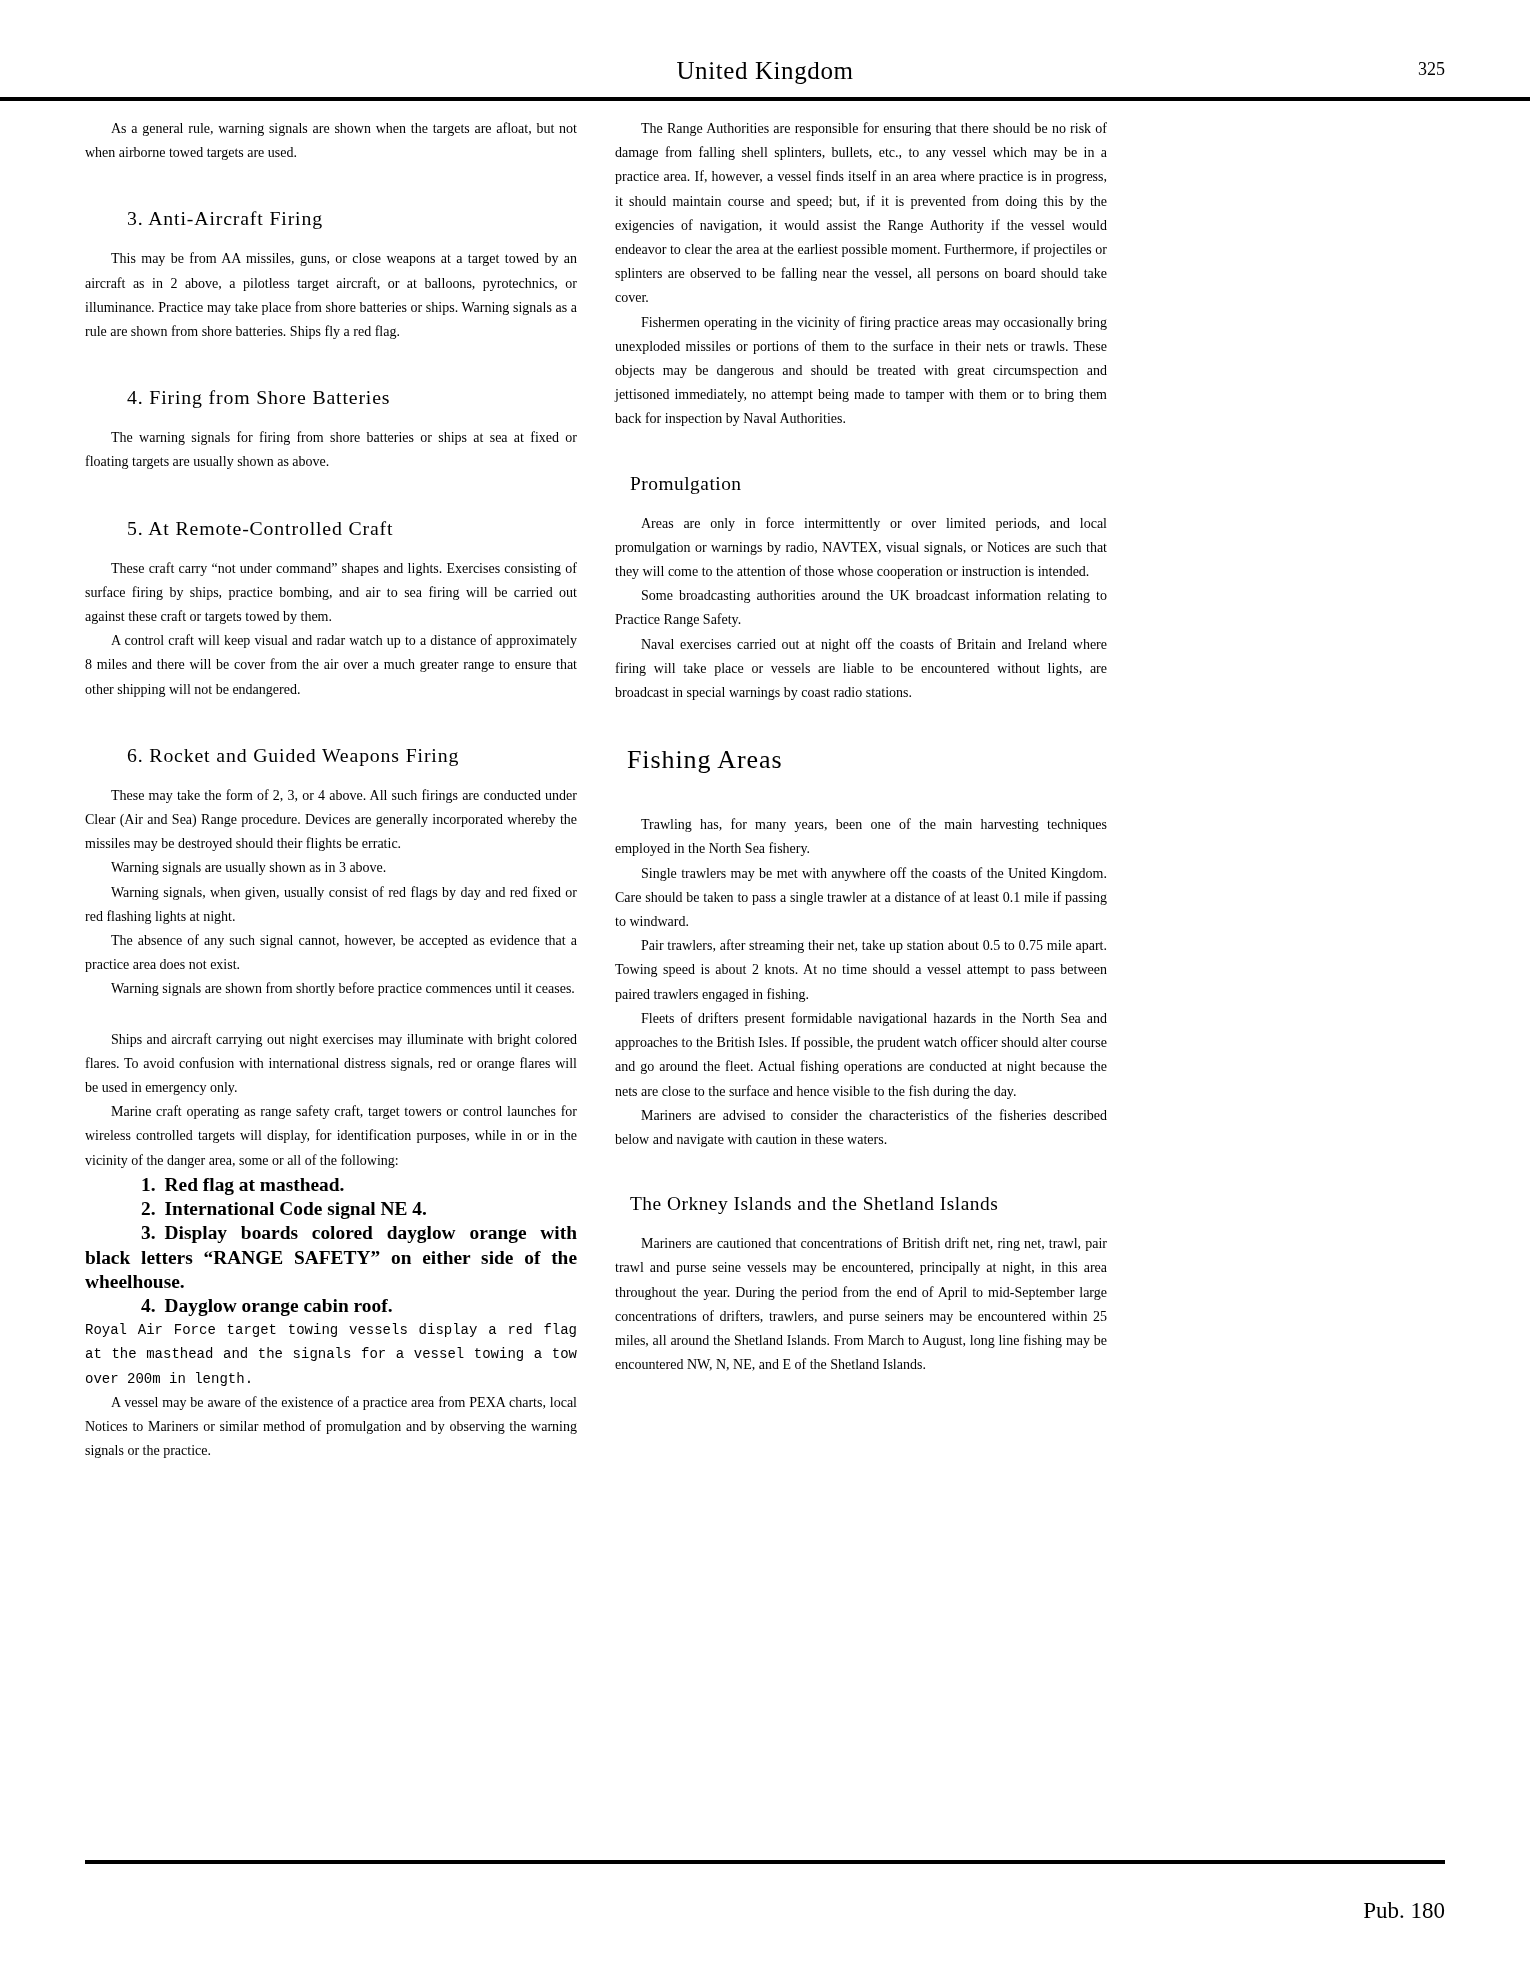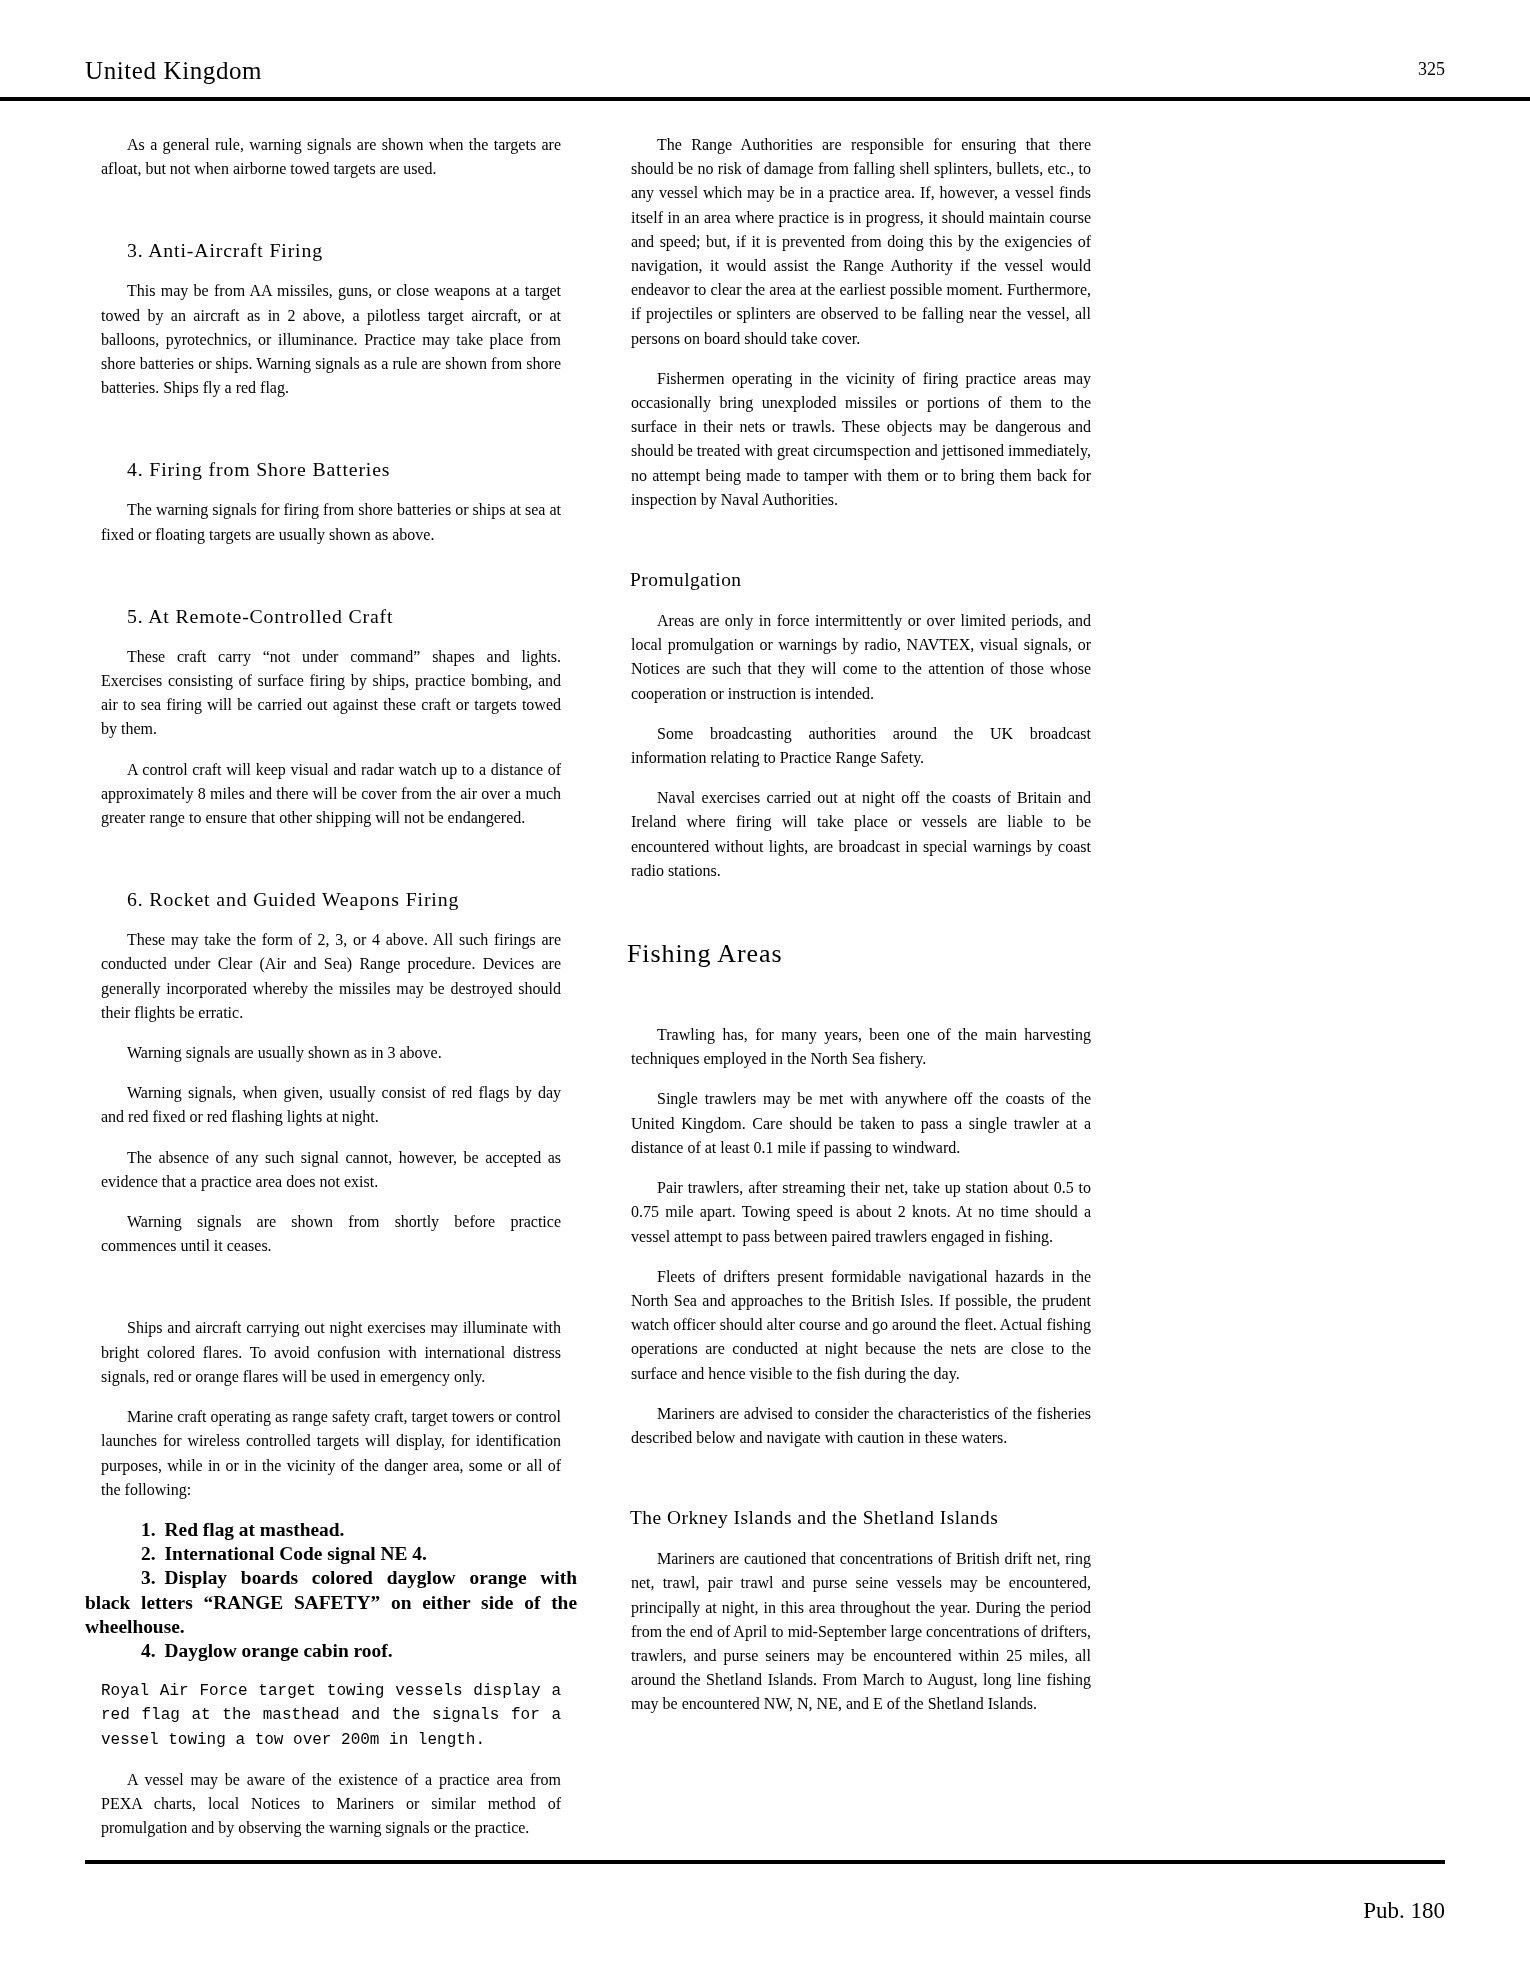--- a/index.html
+++ b/index.html
@@ -27,20 +27,21 @@
   .header {
     position: relative;
     height: 46px;
     padding-top: 58px;
   }
   .header-title {
     position: absolute;
     left: 0;
     right: 0;
     top: 58px;
+    text-align: center;
     font-size: 25px;
     letter-spacing: 0.6px;
     line-height: 1;
   }
   .header-page-number {
     position: absolute;
     right: 0;
     top: 60px;
     font-size: 18px;
     line-height: 1;
@@ -63,22 +64,22 @@
     bottom: 0;
     display: flex;
     gap: 38px;
   }
   .col {
     width: 492px;
     flex: 0 0 492px;
   }
 
   p {
-    margin: 16px;
-    font-size: 16px;
+    margin: 0;
+    font-size: 14px;
     line-height: 24.2px;
     text-align: justify;
     text-justify: inter-word;
     hyphens: none;
   }
   p.indent { text-indent: 26px; }
   p.noindent { text-indent: 0; font-family: Liberation Mono, monospace; }
 
   .gap-sm { height: 24px; }
   .gap-md { height: 26px; }

